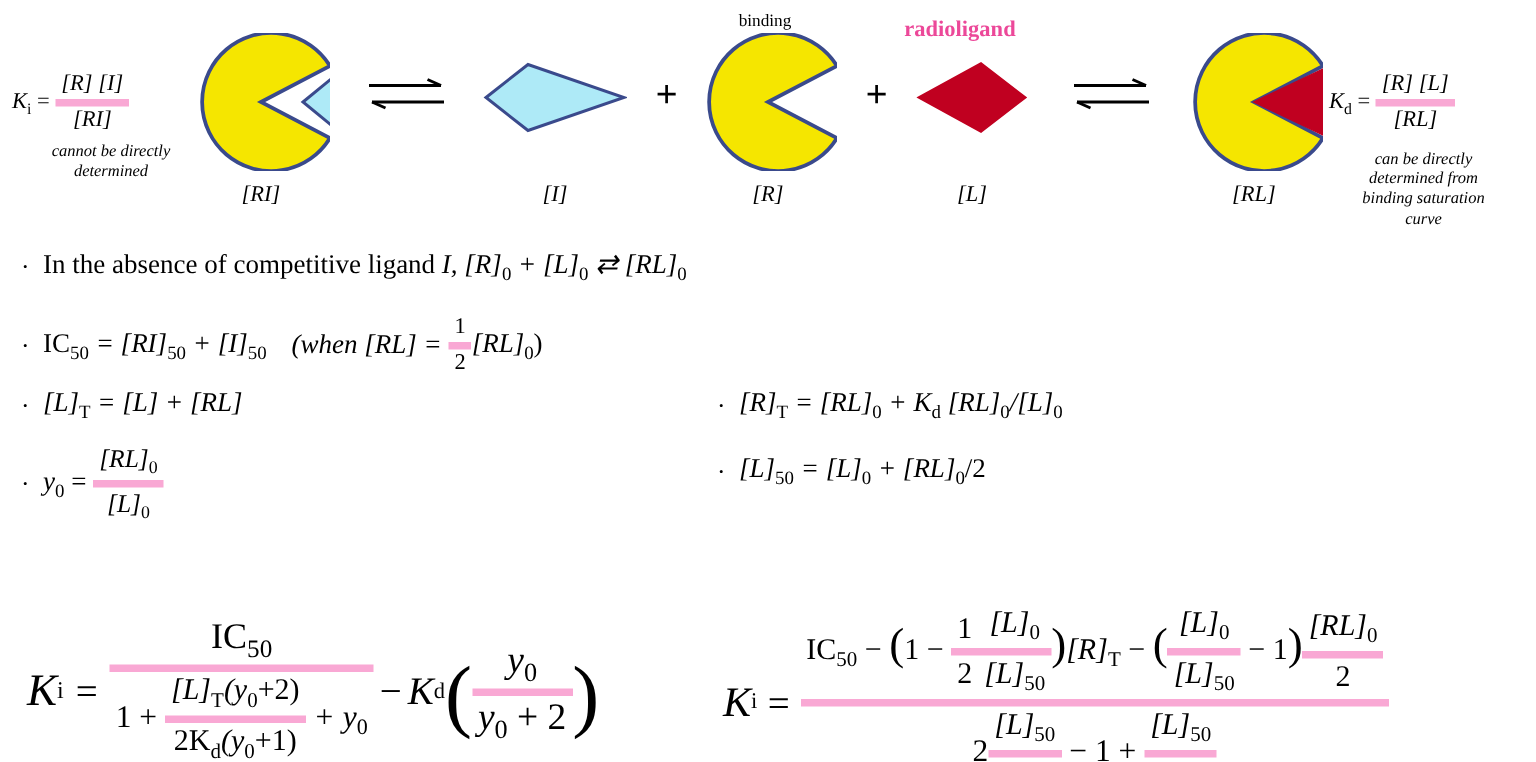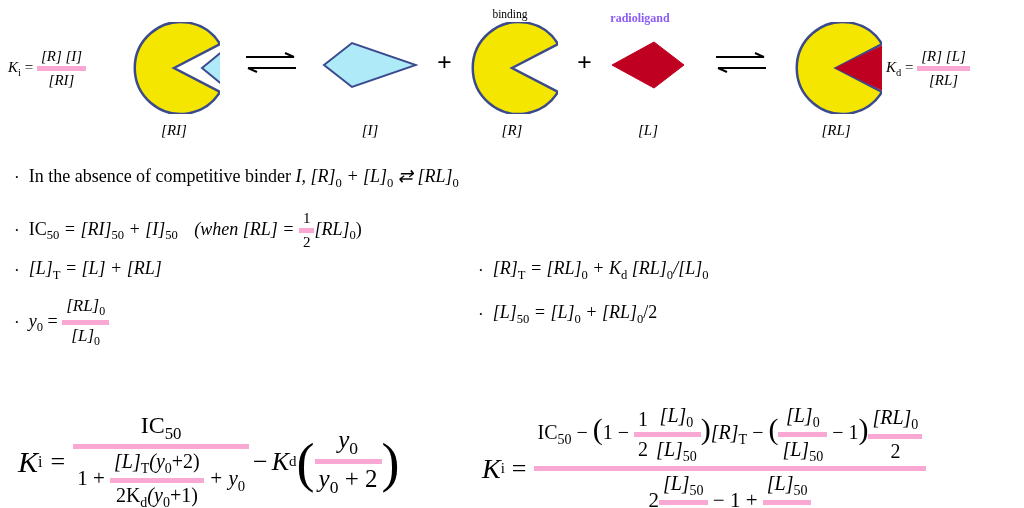--- a/index.html
+++ b/index.html
@@ -42,23 +42,23 @@
     white-space: nowrap;
   }
   .lbl-top {
     position: absolute;
     font-size: 11.5px;
     text-align: center;
     line-height: 1.15;
     white-space: nowrap;
   }
   .lbl-top.red {
-    color: #8b5cf6;
+    color: #ec4899;
     font-weight: bold;
-    font-size: 12px;
+    font-size: 15px;
   }
   .plus {
     position: absolute;
     font-size: 26px;
     font-weight: bold;
   }
   .equil {
     position: absolute;
     width: 58px;
     height: 30px;
@@ -142,20 +142,22 @@
   <div class="diagram">
 
     <div class="kform" style="left:8px; top:48px;">
       <span class="ital">K</span><sub>i</sub>
       <span>=</span>
       <span class="frac">
         <span class="num ital">[R] [I]</span>
         <span class="den ital">[RI]</span>
       </span>
     </div>
+    <div class="note" style="left:14px; top:95px; width:120px; white-space:pre-line;">cannot be directly
+determined</div>
 
     <div class="pacman-wrap" style="left:128px; top:22px;">
       <svg class="pac-svg" width="92" height="92" viewBox="0 0 92 92">
         <path d="M46,46 L92,22 A46,46 0 1,0 92,70 Z" fill="#f5e600" stroke="#3a4a8c" stroke-width="2.5"></path>
         <polygon points="74,46 96,28 120,46 96,64" fill="#aeeaf7" stroke="#3a4a8c" stroke-width="2"></polygon>
       </svg>
     </div>
     <div class="lbl-under" style="left:128px; top:122px; width:92px;">[RI]</div>
 
     <div class="equil" style="left:242px; top:48px;">
@@ -212,26 +214,30 @@
     <div class="lbl-under" style="left:790px; top:122px; width:92px;">[RL]</div>
 
     <div class="kform" style="left:886px; top:48px;">
       <span class="ital">K</span><sub>d</sub>
       <span>=</span>
       <span class="frac">
         <span class="num ital">[R] [L]</span>
         <span class="den ital">[RL]</span>
       </span>
     </div>
+    <div class="note" style="left:884px; top:100px; width:130px; white-space:pre-line;">can be directly
+determined from
+binding saturation
+curve</div>
   </div>
 
   <div class="bullet" style="left:14px; top:165px;">
     <span class="dot">·</span>
     <span>
-      <span>In the absence of competitive binder </span><span class="ital">I</span><span class="ital">,   [R]</span><sub>0</sub><span class="ital"> + [L]</span><sub>0</sub><span class="ital"> ⇄ [RL]</span><sub>0</sub>
+      <span>In the absence of competitive ligand </span><span class="ital">I</span><span class="ital">,   [R]</span><sub>0</sub><span class="ital"> + [L]</span><sub>0</sub><span class="ital"> ⇄ [RL]</span><sub>0</sub>
     </span>
   </div>
 
   <div class="bullet" style="left:14px; top:210px;">
     <span class="dot">·</span>
     <span>
       <span>IC</span><sub>50</sub><span class="ital"> = [RI]</span><sub>50</sub><span class="ital"> + [I]</span><sub>50</sub>
       <span style="margin-left:12px;" class="ital">(when  [RL] =</span>
       <span class="frac" style="font-size:15px;">
         <span class="num">1</span>

